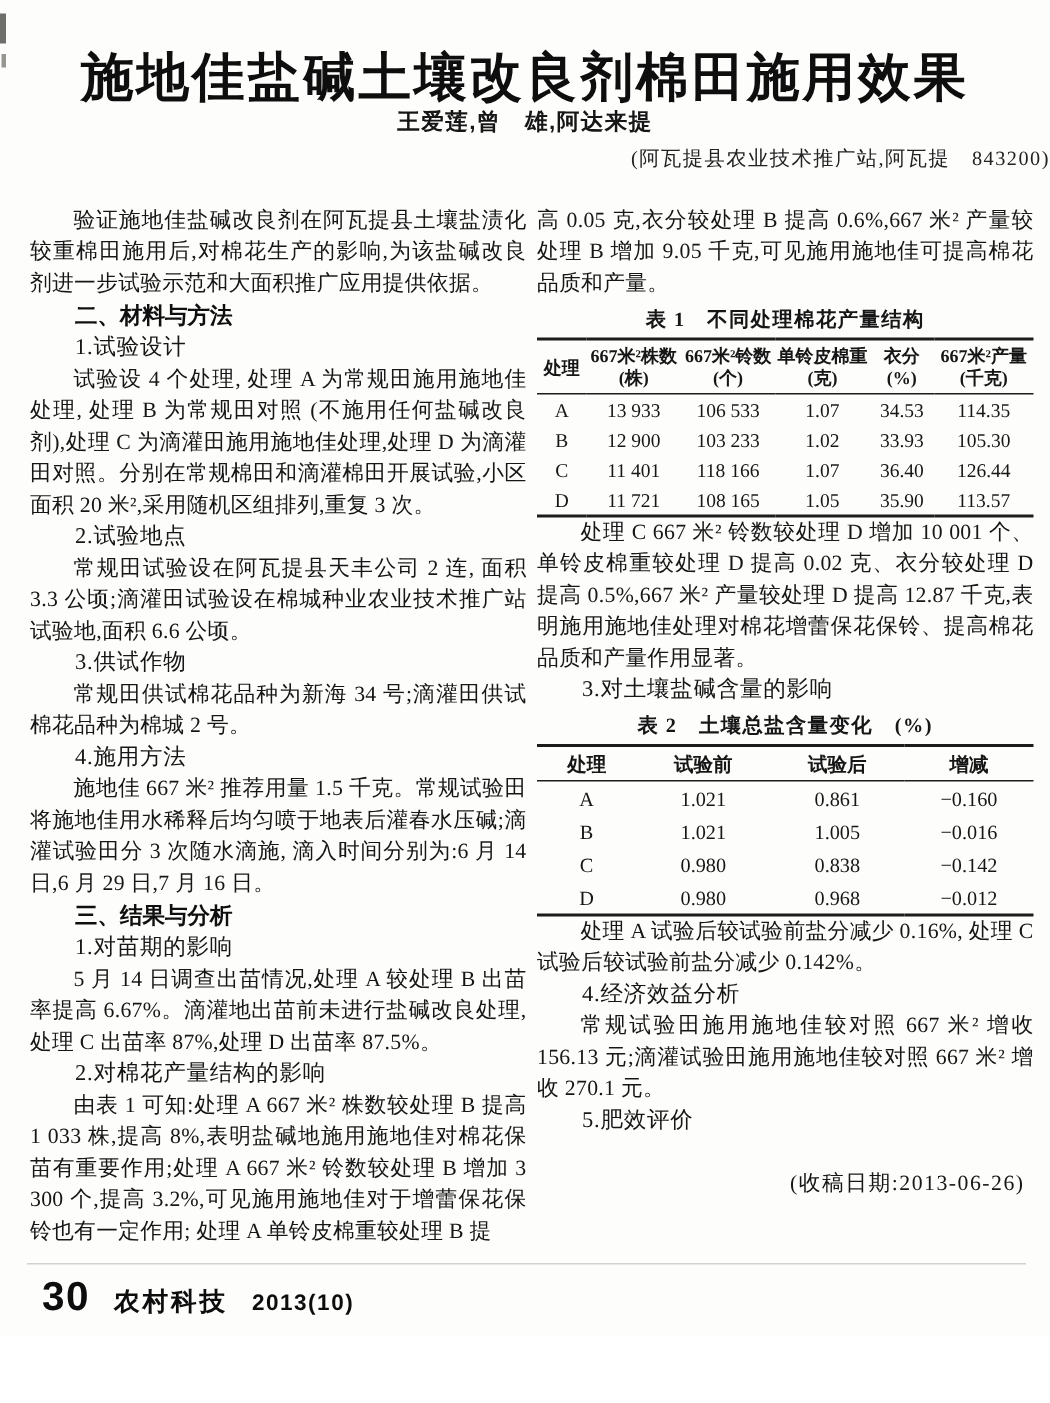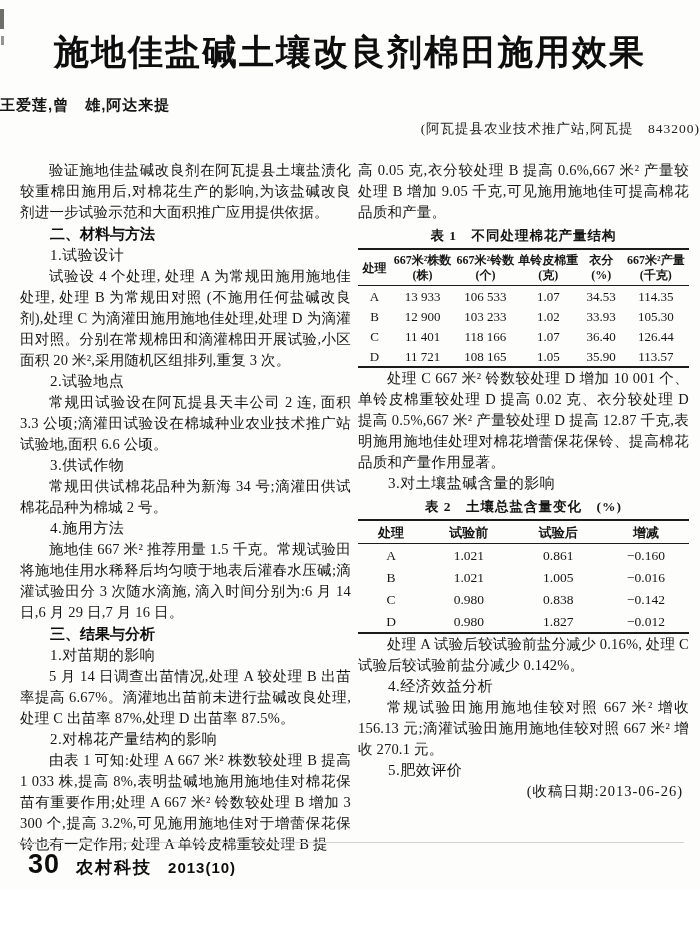--- a/index.html
+++ b/index.html
@@ -18,21 +18,21 @@
   .title {
     margin:0; padding-top:31px;
     text-align:center;
     font-family:"Liberation Sans","DejaVu Sans",sans-serif;
     font-weight:900;
     font-size:35px; line-height:42px;
     letter-spacing:2px;
     color:#0e0e0e;
   }
   .authors {
-    margin-top:23px; text-align:left;
+    text-align:center;
     font-family:"Liberation Sans","DejaVu Sans",sans-serif;
     font-weight:700; font-size:15px; line-height:17px; letter-spacing:1px;
   }
   .affiliation {
     margin-top:8px; text-align:right;
     font-size:13.5px; line-height:15px; letter-spacing:1px; color:#222;
   }
 
   .columns {
     display:flex; gap:7px;
@@ -96,20 +96,21 @@
   #table1 col.c4 { width:13%; }
   #table1 col.c5 { width:20%; }
   #table2 col.d0 { width:20%; }
   #table2 col.d1 { width:27%; }
   #table2 col.d2 { width:27%; }
   #table2 col.d3 { width:26%; }
   #table2 td, #table2 thead th { padding:4px 0 3px 0; font-size:13.5px; }
   #table2 thead th { font-size:13px; }
 
   .received {
+    margin-top:21px;
     text-align:right; padding-right:6px;
     font-size:14.5px; line-height:21px;
     letter-spacing:1px;
   }
 
   .footer-rule {
     position:absolute; left:18px; right:16px; bottom:47px;
     height:1px; background:#d2d2cc;
   }
   .footer {
@@ -265,21 +266,21 @@
           </tr>
           <tr>
             <td>C</td>
               <td>0.980</td>
               <td>0.838</td>
               <td>−0.142</td>
           </tr>
           <tr>
             <td>D</td>
               <td>0.980</td>
-              <td>1.827</td>
+              <td>0.968</td>
               <td>−0.012</td>
           </tr>
         </tbody>
       </table>
 
       <p class="para">处理 A 试验后较试验前盐分减少 0.16%, 处理 C 试验后较试验前盐分减少 0.142%。</p>
       <div class="sub-h">4.经济效益分析</div>
       <p class="para">常规试验田施用施地佳较对照 667 米² 增收 156.13 元;滴灌试验田施用施地佳较对照 667 米² 增收 270.1 元。</p>
       <div class="sub-h">5.肥效评价</div>
       <div class="received">(收稿日期:2013-06-26)</div>

